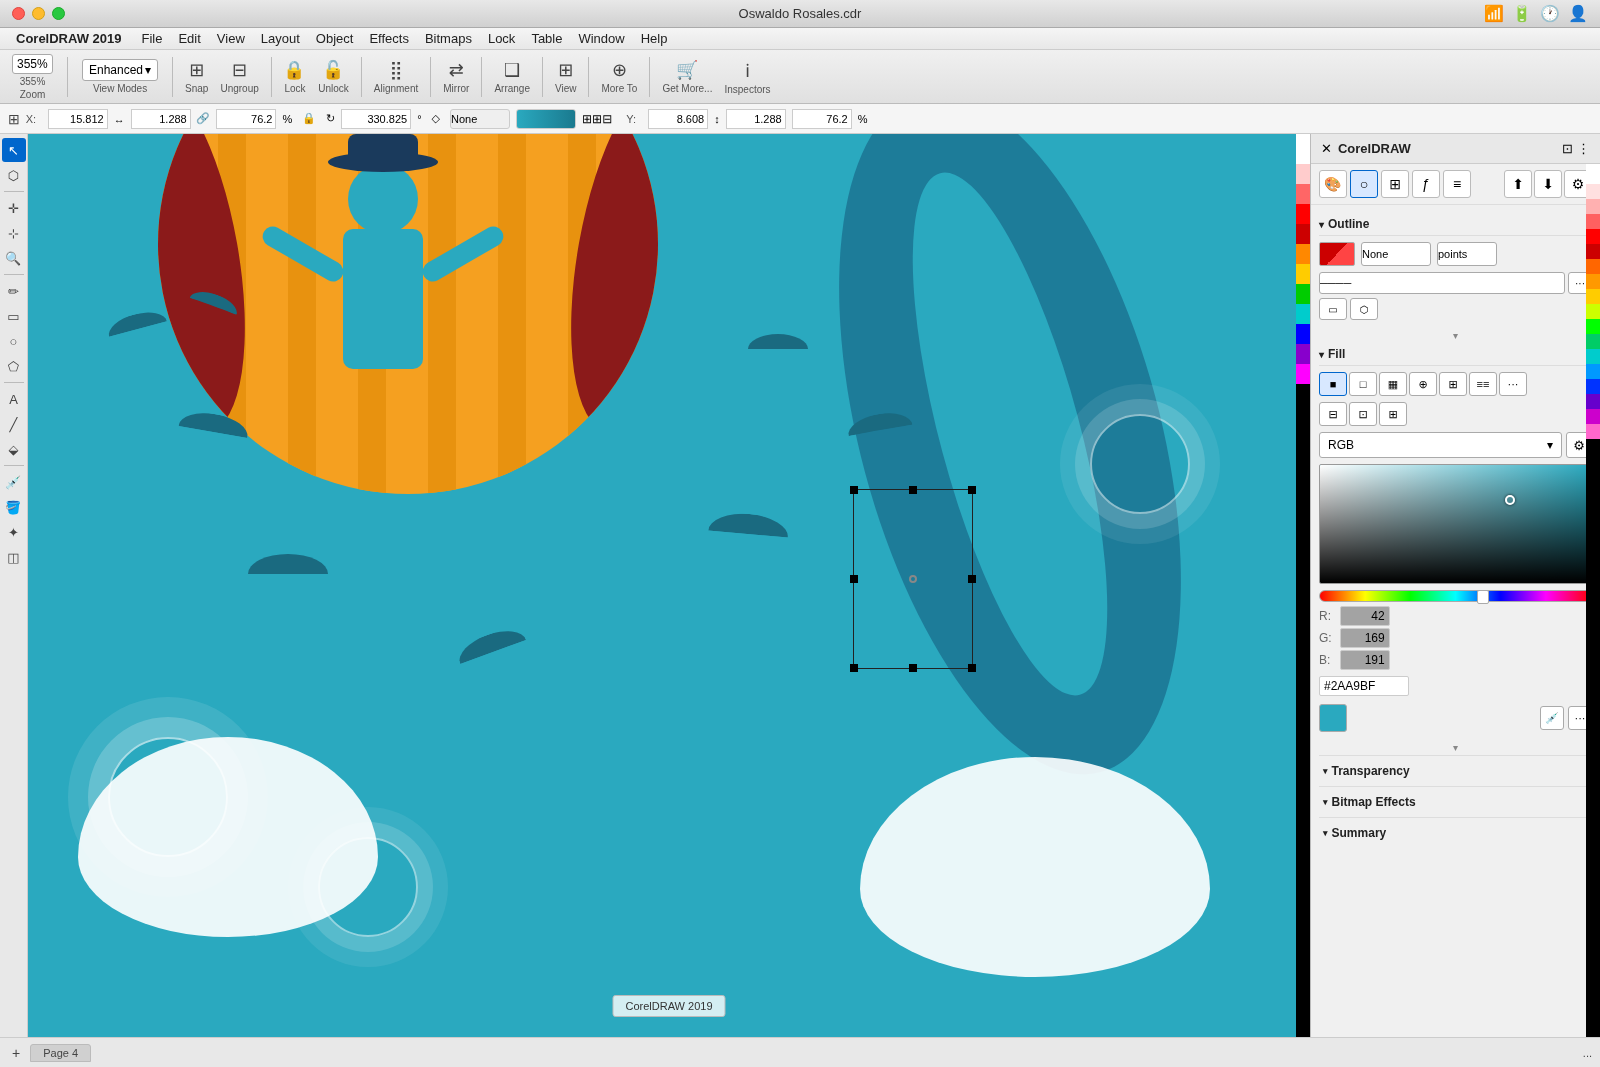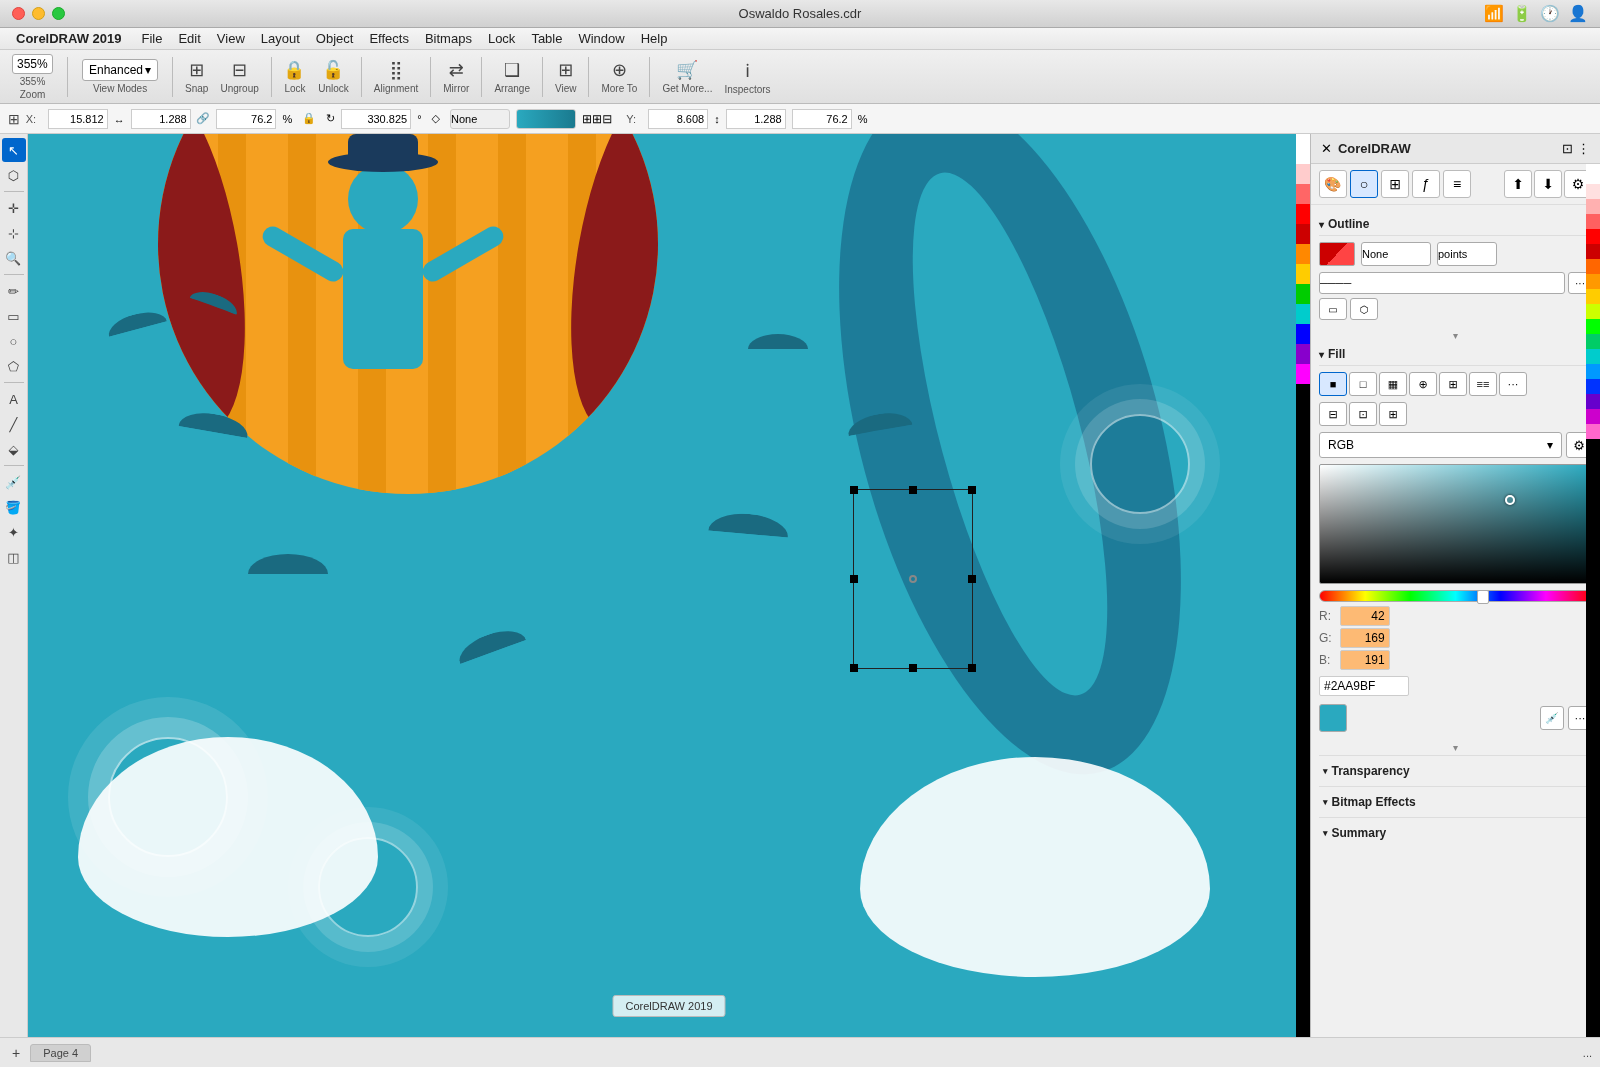--- a/index.html
+++ b/index.html
@@ -83,21 +83,21 @@
     .fill-types { display: flex; gap: 2px; flex-wrap: wrap; margin-bottom: 6px; }
     .fill-type-btn { width: 28px; height: 24px; border: 1px solid #aaa; border-radius: 3px; display: flex; align-items: center; justify-content: center; cursor: pointer; font-size: 11px; background: white; }
     .fill-type-btn.active { background: #d8e8ff; border-color: #0066cc; }
     .fill-row2 { display: flex; gap: 2px; margin-bottom: 6px; }
     .hue-bar { width: 100%; height: 12px; border-radius: 6px; background: linear-gradient(to right, #ff0000, #ffff00, #00ff00, #00ffff, #0000ff, #ff00ff, #ff0000); border: 1px solid #aaa; margin-bottom: 4px; position: relative; }
     .hue-cursor { position: absolute; width: 12px; height: 14px; top: -1px; left: 60%; transform: translateX(-50%); background: white; border: 1px solid #aaa; border-radius: 2px; }
 
     
     .rgb-values { display: grid; grid-template-columns: auto 1fr; gap: 2px 8px; font-size: 12px; align-items: center; margin-bottom: 6px; }
     .rgb-label { color: #666; font-weight: 500; }
-    .rgb-input { height: 20px; border: 1px solid #ccc; border-radius: 2px; text-align: right; padding: 0 4px; font-size: 12px; width: 50px; background: #fdba74; }
+    .rgb-input { height: 20px; border: 1px solid #ccc; border-radius: 2px; text-align: right; padding: 0 4px; font-size: 12px; width: 50px; background: #a3a3a3; }
     .hex-input { height: 20px; border: 1px solid #ccc; border-radius: 2px; padding: 0 4px; font-size: 12px; width: 80px; background: white; }
 
     
     .color-swatch-row { display: flex; align-items: center; gap: 6px; }
     .swatch { width: 28px; height: 28px; border: 1px solid #aaa; border-radius: 3px; }
     .swatch-btn { width: 24px; height: 24px; border: 1px solid #aaa; border-radius: 3px; background: white; cursor: pointer; display: flex; align-items: center; justify-content: center; font-size: 11px; }
 
     
     .collapse-section { border-top: 1px solid #ddd; }
     .collapse-header { display: flex; align-items: center; gap: 4px; padding: 8px 4px; cursor: pointer; font-size: 12px; font-weight: 600; color: #222; }

